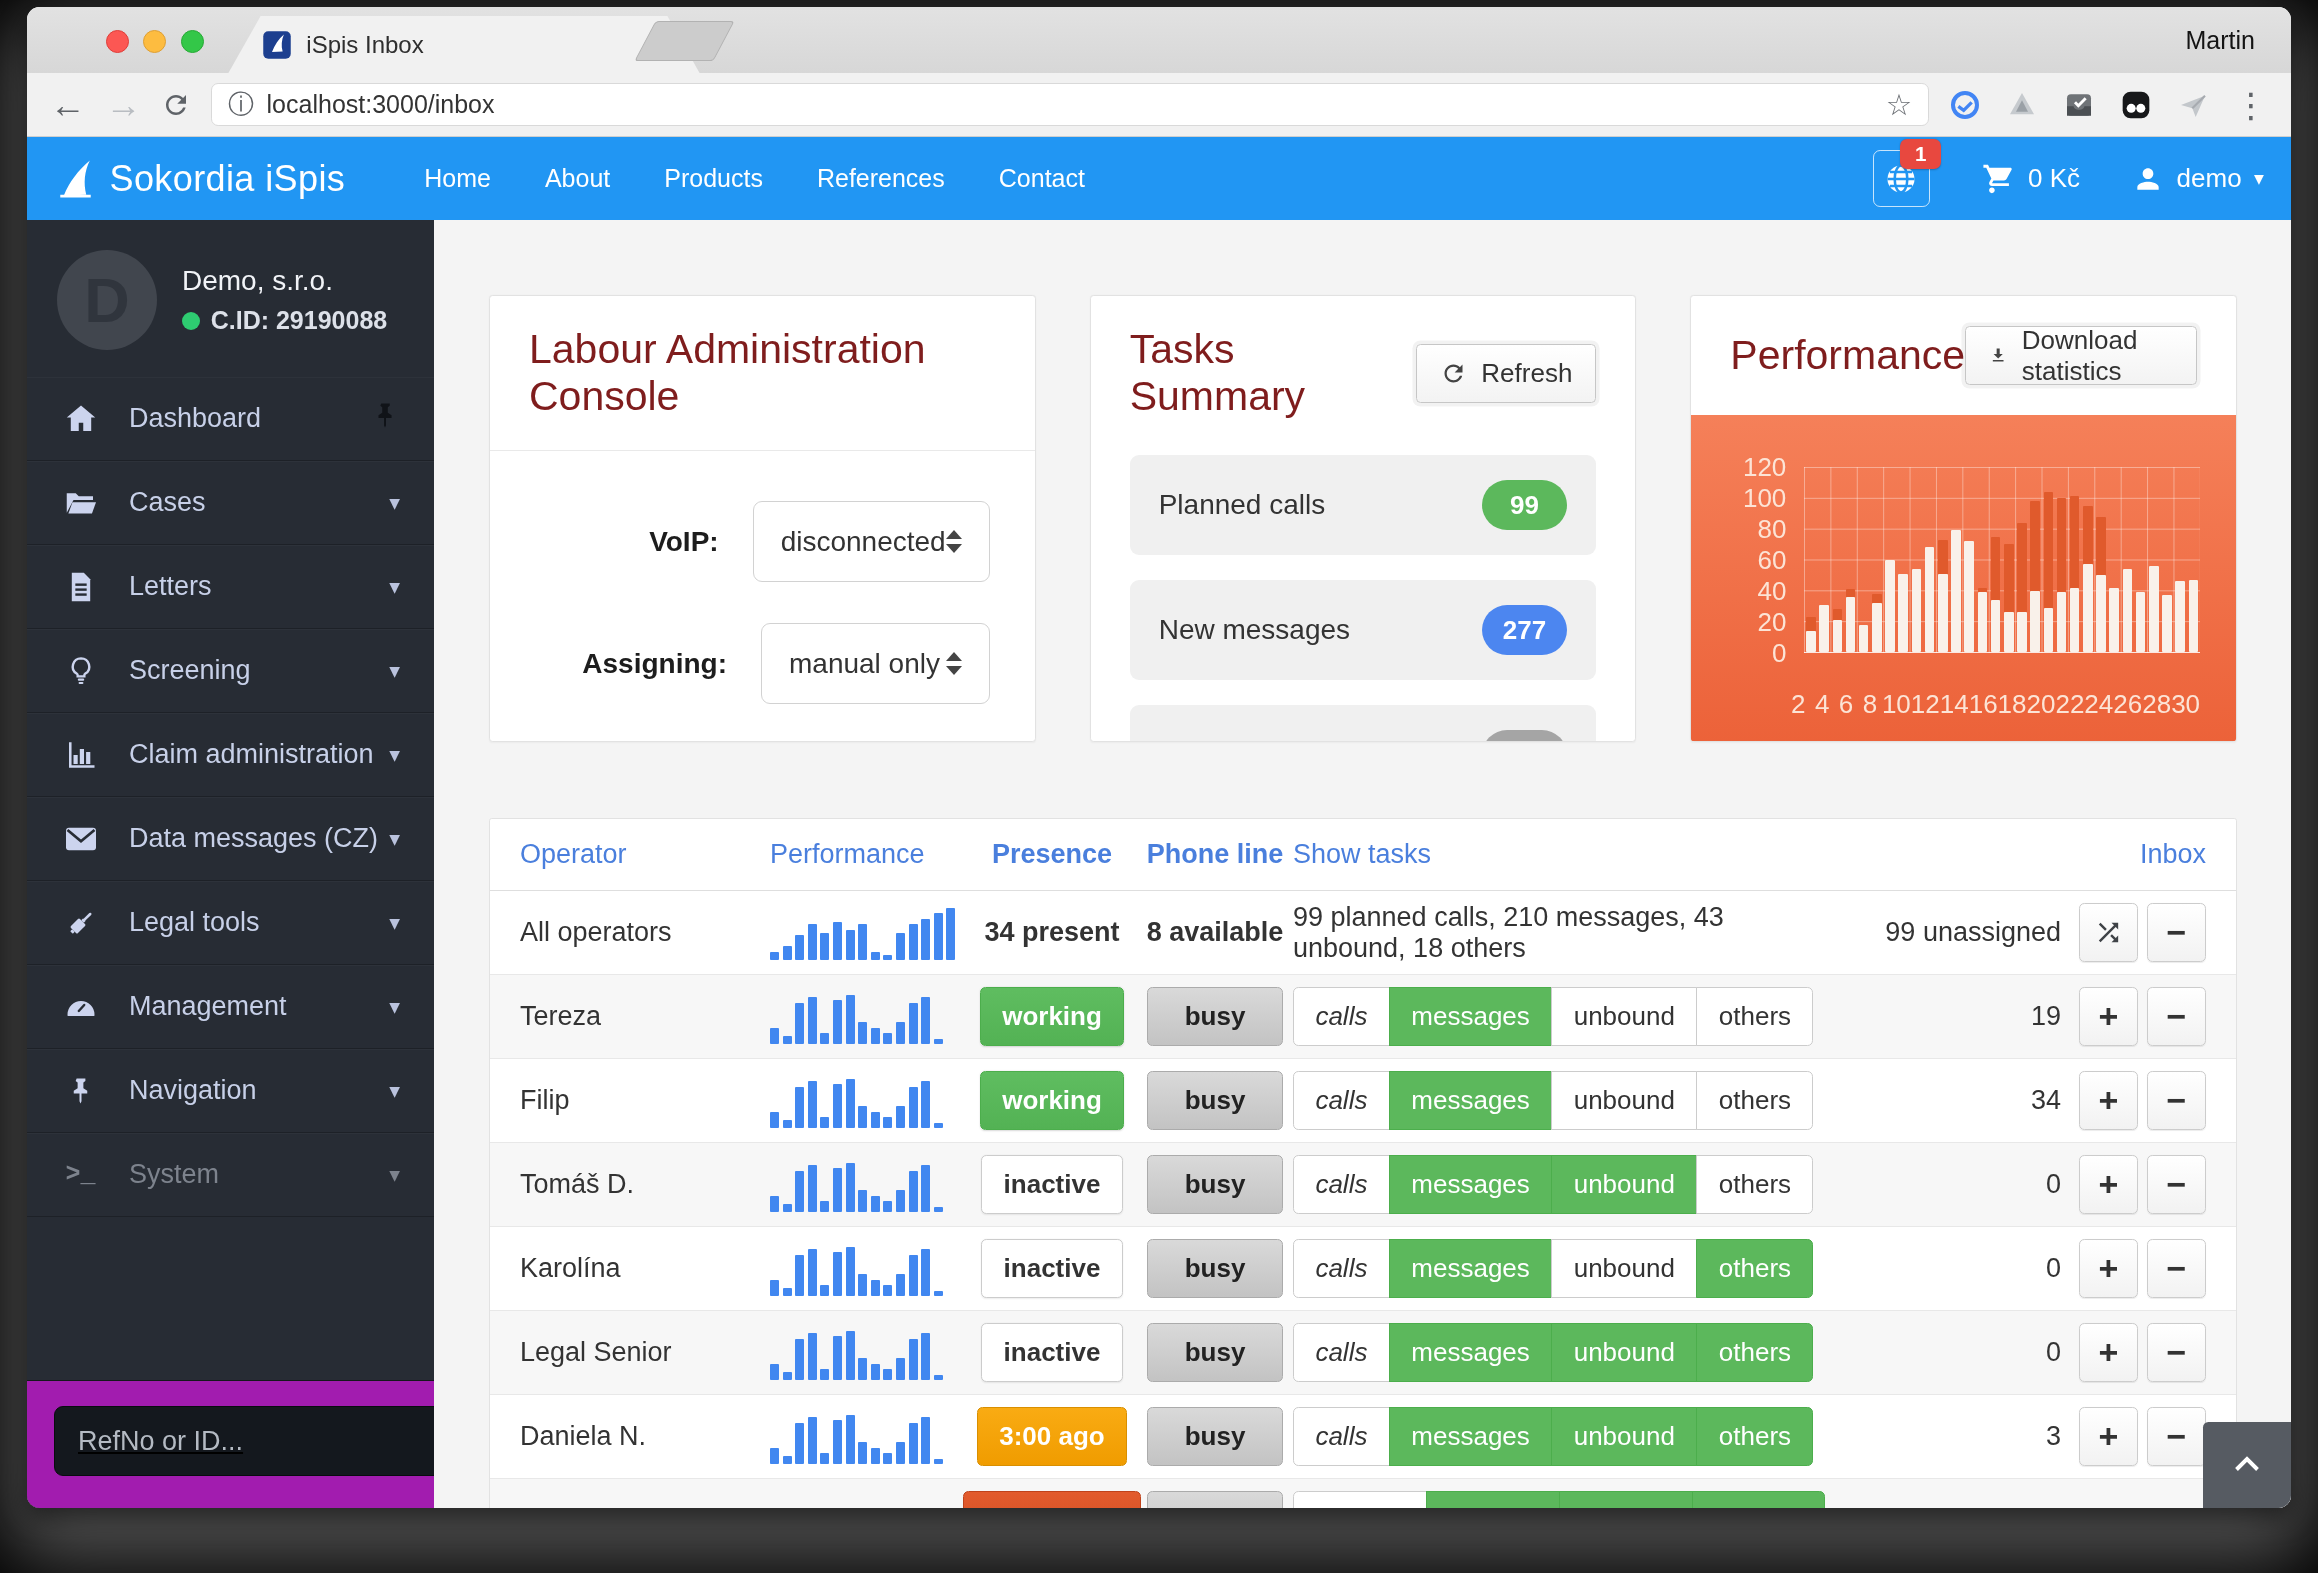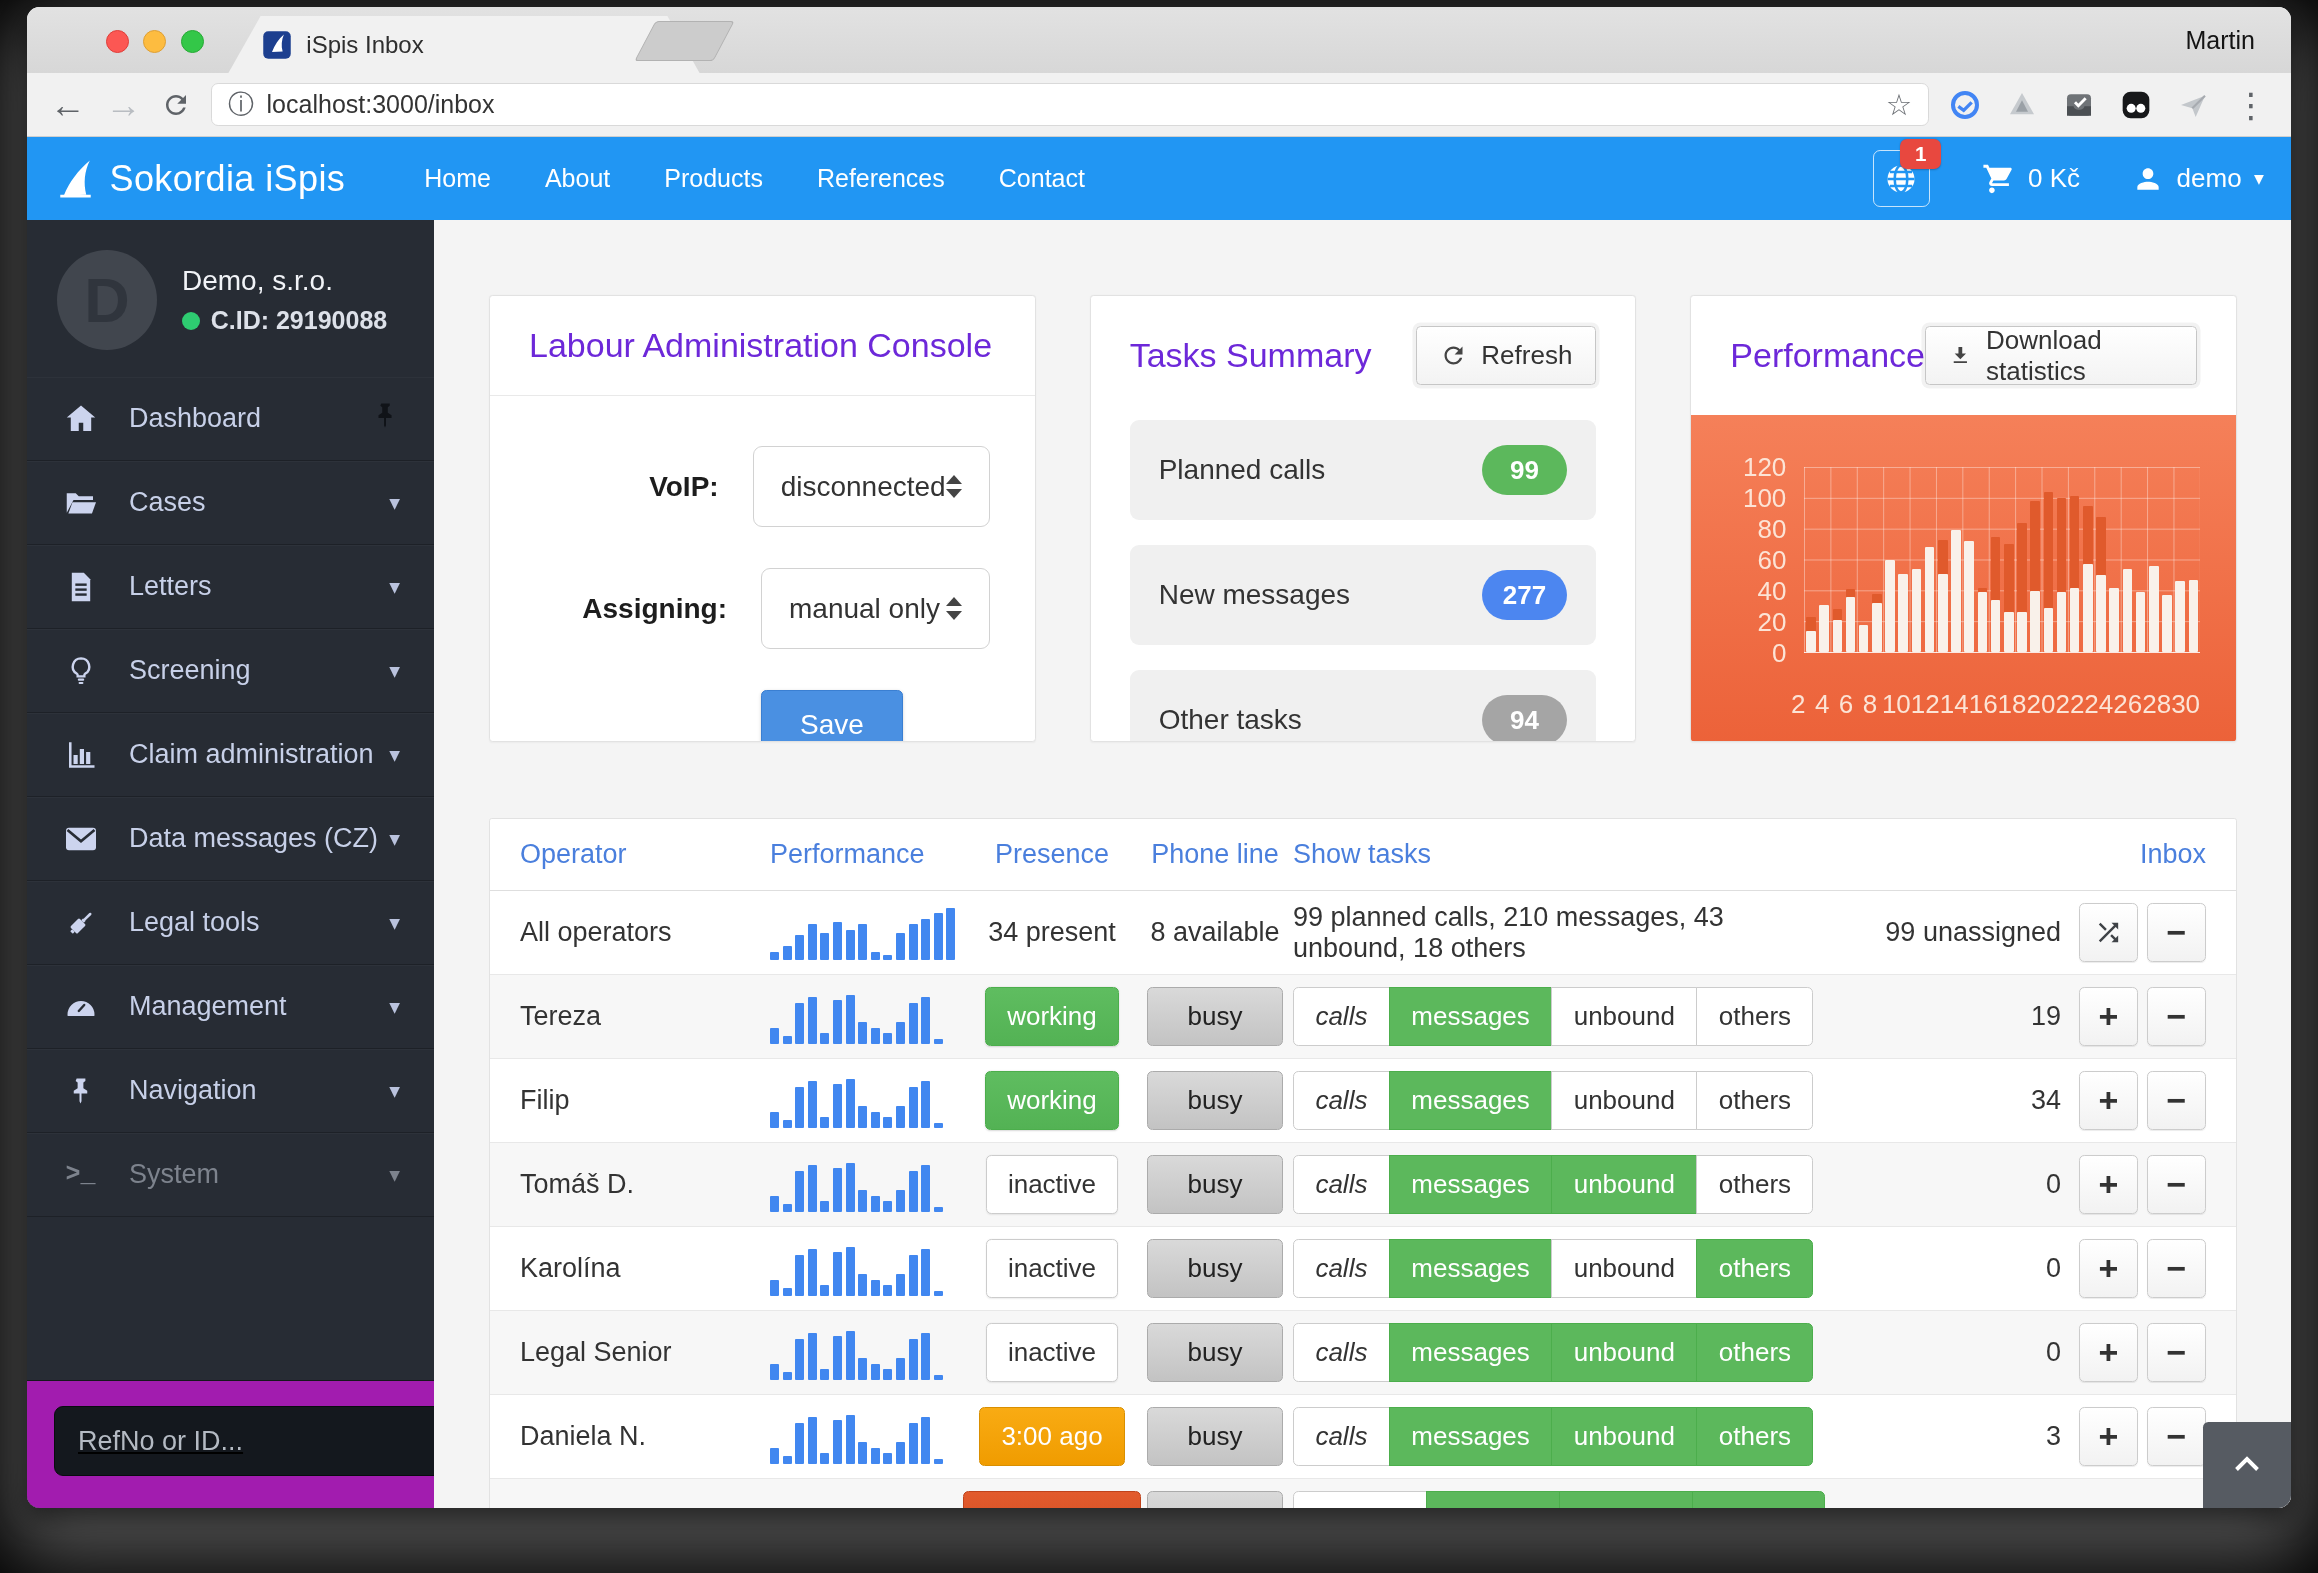--- a/index.html
+++ b/index.html
@@ -71,21 +71,21 @@
              color:#b4bac3;font-size:27px;padding:0 23px;outline:none;font-family:inherit;}
   .ref-input::placeholder{color:#b4bac3;opacity:1;}
   .collapse-btn{width:70px;height:70px;background:#1e2228;border:0.9px solid #43474e;border-radius:7.1px;
                 display:flex;align-items:center;justify-content:center;}
   
   .main{flex:1;background:#f4f4f4;padding:75px 54px 0 55px;overflow:hidden;position:relative;min-width:0;}
   .cards{display:flex;gap:54px;}
   .card{background:#fff;border:0.9px solid #e2e2e2;border-radius:3.6px;flex:1;height:445px;
         display:flex;flex-direction:column;overflow:hidden;box-shadow:0 0.9px 1.8px rgba(0,0,0,.04);}
   .card-header{padding:30px 39px;display:flex;align-items:center;justify-content:space-between;flex:0 0 auto;}
-  .card-title{font-size:34px;color:#6d28d9;}
+  .card-title{font-size:41px;color:#7f1d1d;}
   .hdr-btn{display:flex;align-items:center;gap:14.3px;height:57px;padding:0 23px;background:linear-gradient(#fff,#f3f3f3);
            border:0.9px solid #c6c6c6;border-radius:4.5px;font-size:26px;color:#333;
            box-shadow:0 0 0 3.6px rgba(0,0,0,.05);}
   .card.console .card-header{border-bottom:0.9px solid #e9e9e9;}
   .console-body{padding:50px 45px 0 45px;}
   .form-row{display:flex;align-items:center;margin-bottom:41px;}
   .form-label{width:192px;text-align:right;font-weight:bold;font-size:28px;color:#1d1d1d;margin-right:34px;}
   .select{flex:1;height:79px;border:1.8px solid #d2d2d2;border-radius:9px;display:flex;align-items:center;
           padding:0 27px;font-size:28px;color:#333;position:relative;background:#fff;}
   .updown{margin-left:auto;display:flex;flex-direction:column;gap:4.5px;}
@@ -116,21 +116,21 @@
   .slot .b{position:absolute;bottom:0;left:0;right:0;border-radius:0.9px;}
   .xaxis{height:52px;margin-left:68px;display:flex;align-items:flex-end;padding-top:14.3px;
          color:#fce4d6;font-size:26px;}
   .xaxis span{flex:1;text-align:center;}
   
   .table-card{margin-top:76px;background:#fff;border:0.9px solid #e2e2e2;border-radius:2.7px;}
   .trow{display:grid;grid-template-columns:250px 197px 170px 156px 500px 1fr;align-items:center;
         padding:0 30px;height:83px;border-bottom:0.9px solid #e8e8e8;font-size:27px;color:#333;}
   .trow.head{height:71px;color:#4a7fdd;border-bottom:0.9px solid #dedede;}
   .trow.alt{background:#f7f7f7;}
-  .c-center{text-align:left;display:flex;justify-content:center;}
+  .c-center{text-align:left;display:flex;justify-content:center;font-weight:bold;}
   .c-right{display:flex;justify-content:flex-end;align-items:center;gap:18px;}
   .head .h-right{text-align:right;display:block;}
   .spark{height:55px;display:flex;align-items:flex-end;gap:3.6px;}
   .spark i{width:9px;background:#4187f0;border-radius:0.9px;display:block;}
   .badge{display:inline-flex;align-items:center;justify-content:center;height:57px;padding:0 21.4px;
          border-radius:5.4px;font-size:26px;white-space:nowrap;}
   .b-green{background:linear-gradient(#5fbd60,#53b254);border:0.9px solid #4cae4c;color:#fff;box-shadow:0 0.9px 1.8px rgba(0,0,0,.15);}
   .b-gray{background:linear-gradient(#d9d9d9,#c3c3c3);border:0.9px solid #ababab;color:#222;min-width:91px;}
   .b-white{background:#fff;border:0.9px solid #ccc;color:#333;box-shadow:0 0.9px 1.8px rgba(0,0,0,.08);}
   .b-orange{background:linear-gradient(#f9ab13,#f09c00);border:0.9px solid #d98f00;color:#fff;}

